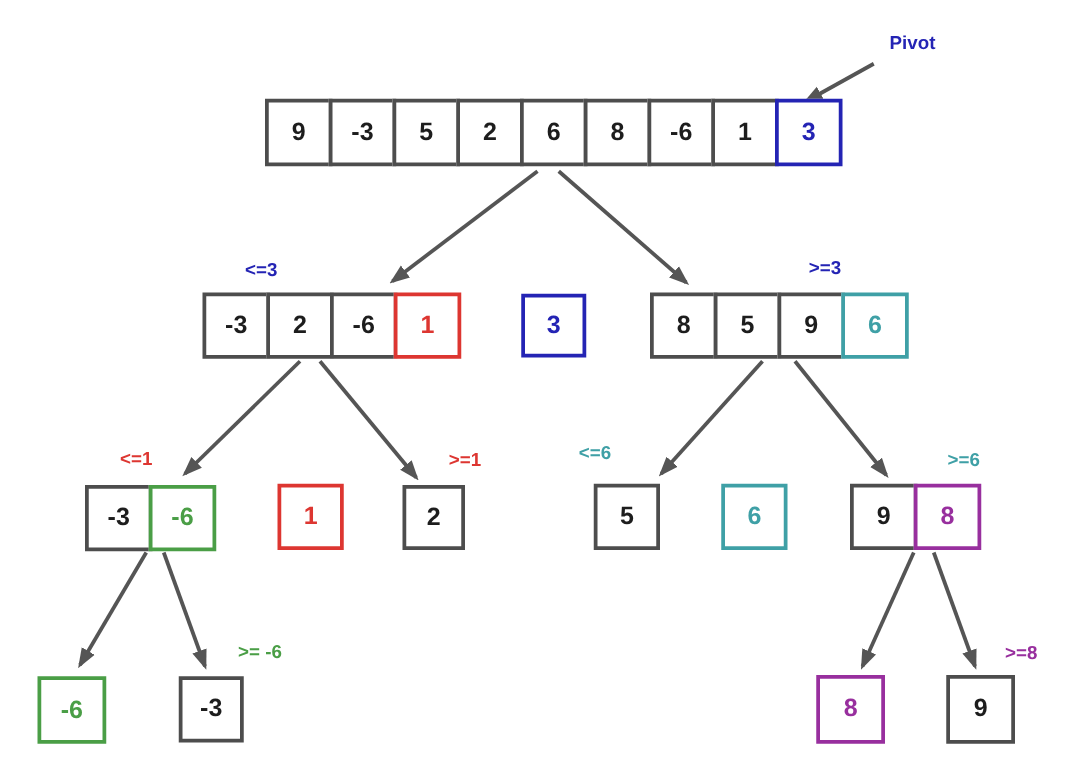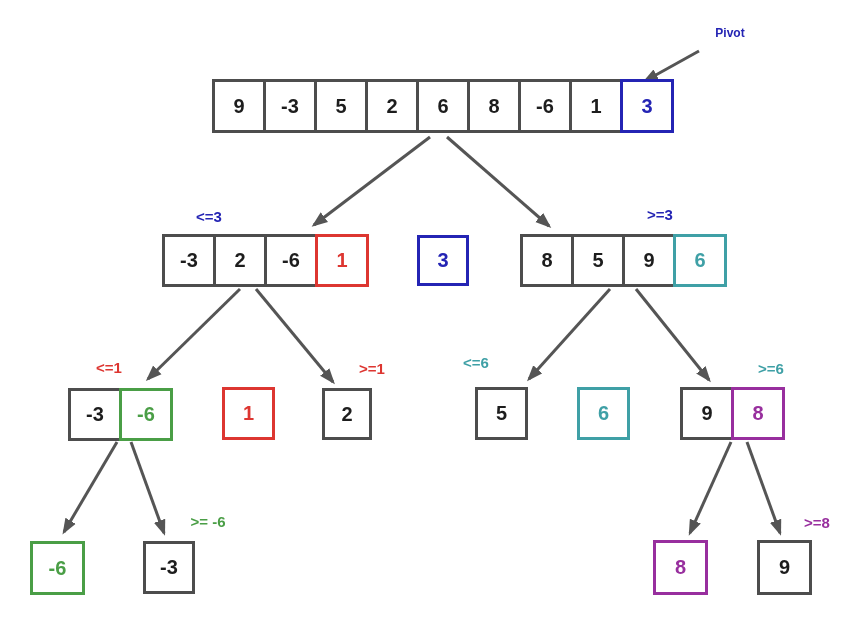--- a/index.html
+++ b/index.html
@@ -31,21 +31,21 @@
 
   .lbl {
     position:absolute; z-index:2; transform:translateX(-50%);
     font-weight:bold; font-size:15px; white-space:nowrap;
   }
   .lbl-blue   { color: var(--blue,   #2424b4); }
   .lbl-red    { color: var(--red,    #dd3631); }
   .lbl-teal   { color: var(--teal,   #3fa0a6); }
   .lbl-green  { color: var(--green,  #4a9e46); }
   .lbl-purple { color: var(--purple, #982f9e); }
-  .lbl-pivot  { font-size:12px; }
+  .lbl-pivot  { font-size:15px; }
 </style>
 </head>
 <body>
 
 <div class="canvas">
 
   <svg class="arrows" width="855" height="625">
     <defs>
       <marker id="ah" viewBox="0 0 16 14" markerWidth="16" markerHeight="14" refX="13" refY="7" orient="auto" markerUnits="userSpaceOnUse">
         <path d="M0,1 L16,7 L0,13 Z" class="ah-fill"></path>

